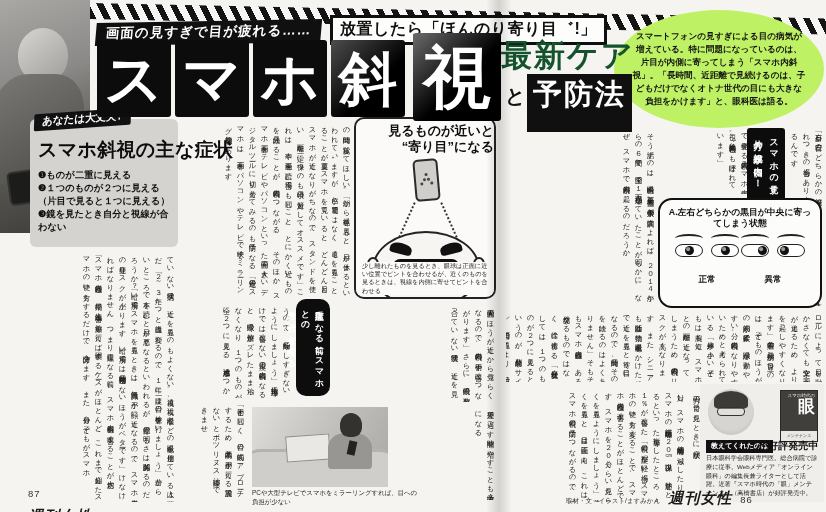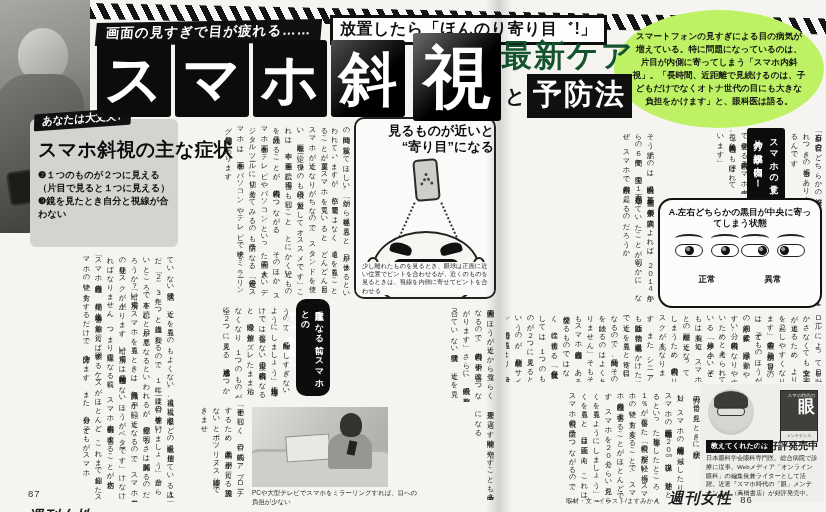--- a/index.html
+++ b/index.html
@@ -36,21 +36,21 @@
   .tile { z-index:3; display:flex; align-items:center; justify-content:center; background:#0c0c0c; color:#fff;
     font-weight:900; border-radius:3px; line-height:1; }
   .t1{left:97px; top:40px; width:74px; height:77px; font-size:58px;}
   .t2{left:175px;top:40px; width:74px; height:77px; font-size:58px;}
   .t3{left:253px;top:40px; width:74px; height:77px; font-size:58px;}
   .t4{left:331px;top:40px; width:74px; height:77px; font-size:58px; background:linear-gradient(135deg,#4d4d4d 0%,#000 60%);}
   .t5{left:413px;top:33px; width:88px; height:88px; font-size:68px; background:linear-gradient(135deg,#6b6b6b 0%,#000 55%);}
   .care-text { left:501px; top:35px; z-index:3; font-size:31px; font-weight:700; color:#14532d; letter-spacing:2px; white-space:nowrap; }
   .to-text { left:505px; top:83px; z-index:3; font-size:20px; font-weight:900; color:#111; }
   .prevention-box { left:527px; top:74px; z-index:3; background:#101010; color:#fff; font-size:29px; font-weight:900;
-    padding:1px 6px 3px; letter-spacing:2px; white-space:nowrap; }
+    padding:1px 6px 17px; letter-spacing:2px; white-space:nowrap; }
 
   
   .lead-oval { left:614px; top:10px; width:210px; height:118px; z-index:2; background:#bef264; border-radius:50%;
     display:flex; align-items:center; justify-content:center; text-align:center;
     font-size:8.6px; font-weight:700; line-height:1.5; color:#111; padding:10px 18px; }
 
   
   .vt { writing-mode:vertical-rl; text-orientation:upright; overflow:hidden;
     font-size:7.2px; line-height:12px; letter-spacing:0.6px; color:#1a1a1a; }
   .vt-r1 {left:789px; top:128px; width:35px; height:178px;}
@@ -175,20 +175,21 @@
   <div class="abs lead-oval">スマートフォンの見すぎによる目の病気が増えている。特に問題になっているのは、片目が内側に寄ってしまう「スマホ内斜視」。「長時間、近距離で見続けるのは、子どもだけでなくオトナ世代の目にも大きな負担をかけます」と、眼科医は語る。</div>
 
   <div class="abs side-badge">
     <span>スマホの見すぎで</span>
     <span>片方の視線が内側に！</span>
   </div>
 
   <div class="abs symptoms">
     <div class="symptoms-badge">あなたは大丈夫?</div>
     <div class="symptoms-title">スマホ斜視の主な症状</div>
+    <div class="symptoms-item">❶ものが二重に見える</div>
     <div class="symptoms-item">❷１つのものが２つに見える（片目で見ると１つに見える）</div>
     <div class="symptoms-item">❸鏡を見たとき自分と視線が合わない</div>
   </div>
 
   <div class="abs diagram">
     <div class="d-title">
       <span>見るものが近いと</span>
       <span>“寄り目”になる</span>
     </div>
     <div class="d-phone">

